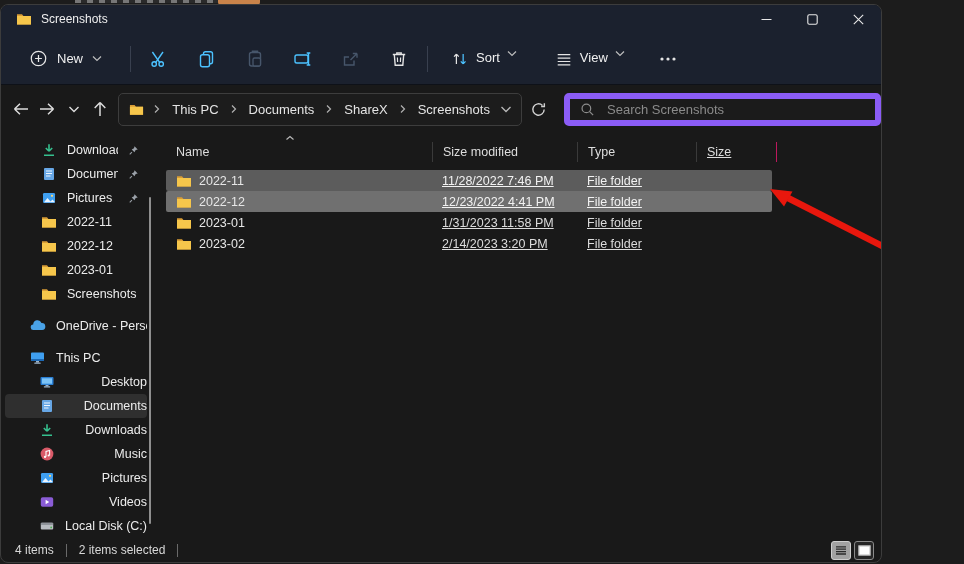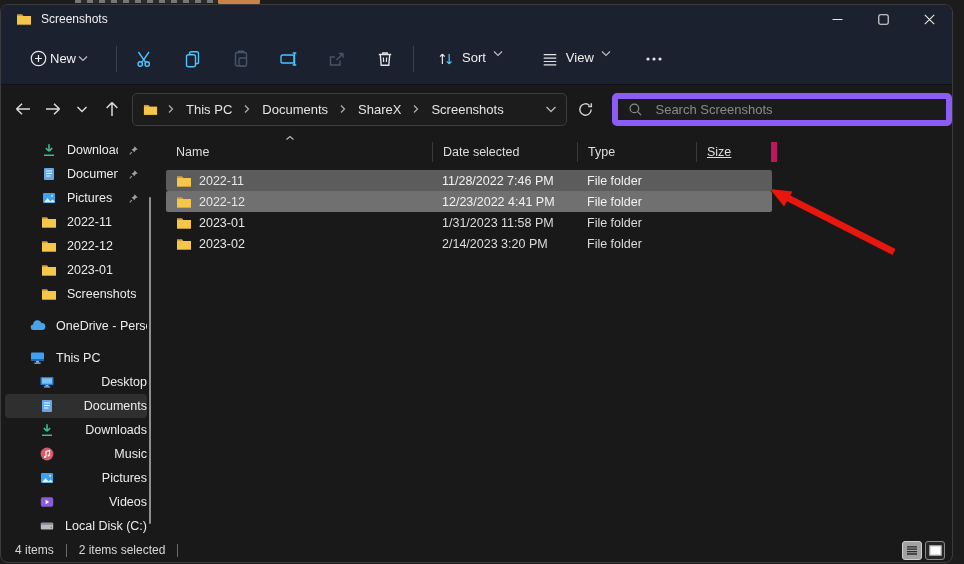--- a/index.html
+++ b/index.html
@@ -7,35 +7,35 @@
   body {
     width:964px; height:564px; overflow:hidden; position:relative;
     background:#1c1c1c; font-family:"Liberation Sans",sans-serif; color:#e8e8e8;
   }
   
   .artifact-dashes { position:absolute; top:0; left:75px; width:145px; height:3px;
     background:repeating-linear-gradient(90deg,#777 0 6px,#2a2a2a 6px 12px); }
   .artifact-orange { position:absolute; top:0; left:218px; width:42px; height:5px;
     background:#c9834a; border-radius:0 0 3px 3px; }
 
-  .window { position:absolute; top:4px; left:0; width:953px; height:559px;
+  .window { position:absolute; top:4px; left:0; width:882px; height:559px;
     background:#191919; border:1px solid #3c3c3c; border-radius:8px;
     overflow:hidden; display:flex; flex-direction:column; }
 
   
   .chrome { background:#1b212e; }
   .titlebar { height:28px; display:flex; align-items:center; padding-left:15px; gap:9px; }
   .titlebar .title { font-size:12px; color:#f0f0f0; }
   .win-controls { margin-left:auto; display:flex; height:28px; }
   .win-btn { width:46px; height:28px; display:flex; align-items:center; justify-content:center; }
 
   
   .toolbar { height:52px; display:flex; align-items:center; padding-left:18px;
     border-bottom:1px solid #0e1118; }
-  .tb-new { display:flex; align-items:center; gap:2px; padding:6px 10px; border-radius:4px; margin-right:14px;text-align:right; }
+  .tb-new { display:flex; align-items:center; gap:9px; padding:6px 10px; border-radius:4px; margin-right:14px;text-align:right; }
   .tb-new .lbl { font-size:13px; color:#f0f0f0; }
   .tb-sep { width:1px; height:26px; background:#39404f; margin:0 4px; }
   .tb-btn { width:48px; height:36px; display:flex; align-items:center; justify-content:center; border-radius:4px; }
   .tb-labeled { display:flex; gap:7px; padding:6px 10px; border-radius:4px; margin:0 9px; }
   .tb-labeled .lbl { font-size:13px; color:#f0f0f0; }
 
   
   .navbar { height:50px; display:flex; align-items:center; background:#191919; padding-left:7px; }
   .nav-btn { width:30px; height:32px; display:flex; align-items:center; justify-content:center; border-radius:4px; }
   .addressbar { width:438px; height:33px; margin-left:5px; background:#1c1c1c;
@@ -61,30 +61,30 @@
   .side-item .slabel { overflow:hidden; white-space:nowrap; flex:1; }
   .side-item .pin { margin-left:auto; padding-right:8px; flex:none; }
   .side-gap { height:8px; }
   .side-scrollbar { position:absolute; right:2px; top:64px; width:2px; height:327px; background:#8f8f8f; border-radius:2px; }
 
   
   .content { flex:1; position:relative; padding-left:13px; padding-top:6px; }
   .col-headers { display:grid; grid-template-columns:267px 145px 119px 80px;
     height:26px; align-items:center; width:611px; font-size:12.5px; color:#dedede; position:relative; }
   .col-h { padding-left:10px; height:20px; display:flex; align-items:center; border-right:1px solid #3a3a3a; }
-  .col-h.last { border-right:6px solid #be185d;text-decoration:underline; }
+  .col-h.last { border-right:1px solid #be185d;text-decoration:underline; }
   .sort-caret { position:absolute; left:119px; top:-4px; }
   .rows { margin-top:5px; width:606px; }
   .frow { display:grid; grid-template-columns:267px 145px 119px 75px; height:21px;
     align-items:center; font-size:12.5px; color:#e6e6e6; border-radius:2px; margin-bottom:0; }
   .frow.sel1 { background:#5c5c5c; }
   .frow.sel2 { background:#707070; }
   .frow + .frow { margin-top:0; }
   .c-name { display:flex; align-items:center; gap:7px; padding-left:10px; }
-  .c-date, .c-type { padding-left:9px; color:#dcdcdc; }
+  .c-date, .c-type { padding-left:9px; color:#dcdcdc;text-decoration:underline; }
   .frow.sel1 .c-date, .frow.sel1 .c-type, .frow.sel2 .c-date, .frow.sel2 .c-type { color:#f2f2f2; }
   .c-size { padding-left:8px; }
   .arrow-overlay { position:absolute; inset:0; pointer-events:none; }
 
   
   .statusbar { height:25px; display:flex; align-items:center; padding-left:14px; gap:12px;
     font-size:12px; color:#d8d8d8; position:relative; }
   .st-sep { width:1px; height:13px; background:#6a6a6a; }
   .view-toggles { position:absolute; right:7px; top:3px; display:flex; gap:3px; }
   .vbtn { width:20px; height:19px; border-radius:3px; display:flex; align-items:center; justify-content:center; }
@@ -495,21 +495,21 @@
     </div>
 
     <div class="content">
       <div class="col-headers">
         <span class="sort-caret">
           <svg width="10" height="6" viewBox="0 0 10 6">
               <polyline points="1.5,4.5 5,1.5 8.5,4.5" fill="none" stroke="#b8b8b8" stroke-width="1.2"></polyline>
             </svg>
         </span>
         <div class="col-h">Name</div>
-        <div class="col-h">Date selected</div>
+        <div class="col-h">Size modified</div>
         <div class="col-h">Type</div>
         <div class="col-h last">Size</div>
       </div>
 
       <div class="rows">
         <div class="frow sel1">
           <span class="c-name">
               <span>
                 <svg width="16" height="16" viewBox="0 0 16 16">
                   <path fill="#d89c36" d="M1 3.2h5l1.4 1.9H15v8.4H1z"></path>

